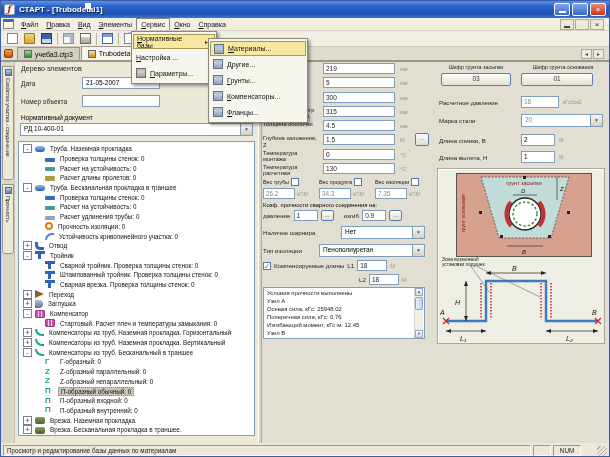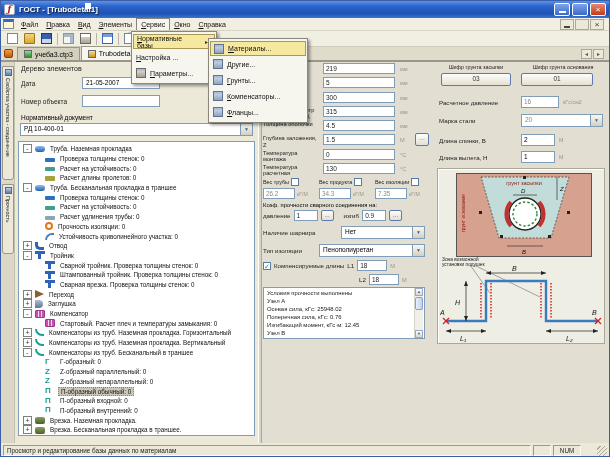--- a/index.html
+++ b/index.html
@@ -136,21 +136,21 @@
   .scell{height:11px;border:1px solid;border-color:#9D9A8D #FBFAF6 #FBFAF6 #9D9A8D;font-size:6.3px;line-height:9px;padding:0 3px;color:#222;white-space:nowrap;overflow:hidden;}
   .grip{width:10px;height:10px;margin-left:auto;background:repeating-linear-gradient(135deg,transparent 0 2px,#ACA899 2px 3px);}
 </style>
 </head>
 <body>
 
 <div class="win">
 
   <div class="titlebar">
     <span class="appico">ƒ</span>
-    <span class="wtitle">ГОСТ - [Trubodetal1]</span>
+    <span class="wtitle">СТАРТ - [Trubodetal1]</span>
     <span class="wbtns">
       <span class="wbtn"><span class="mline"></span></span>
       <span class="wbtn">
           <span class="rbox"></span>
         </span>
       <span class="wbtn close">×</span>
     </span>
   </div>
 
   <div class="menubar">

